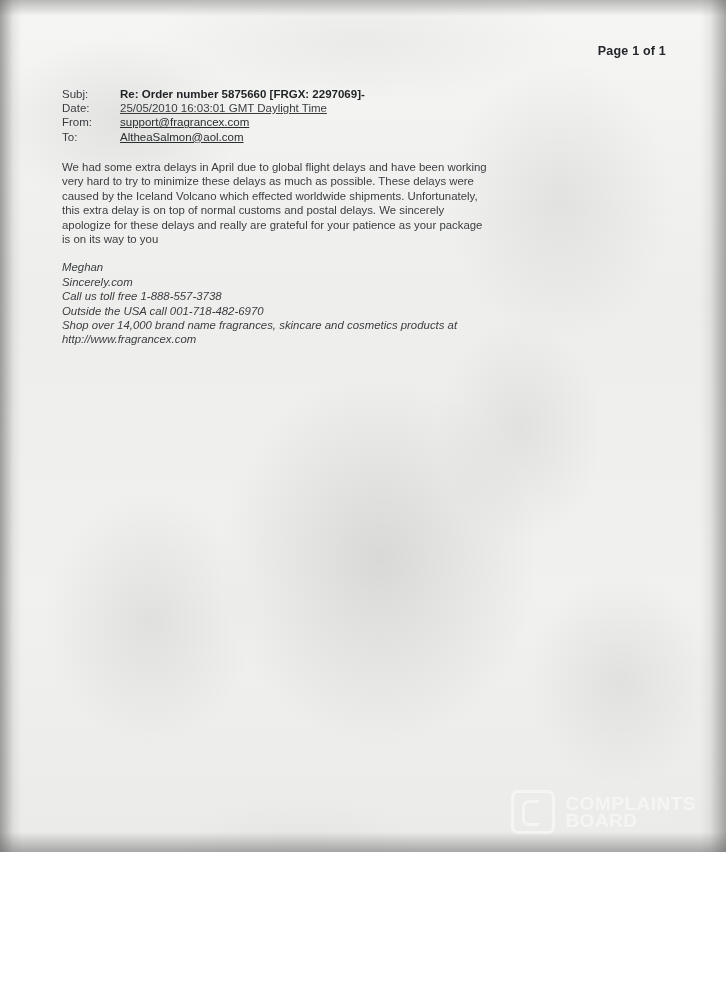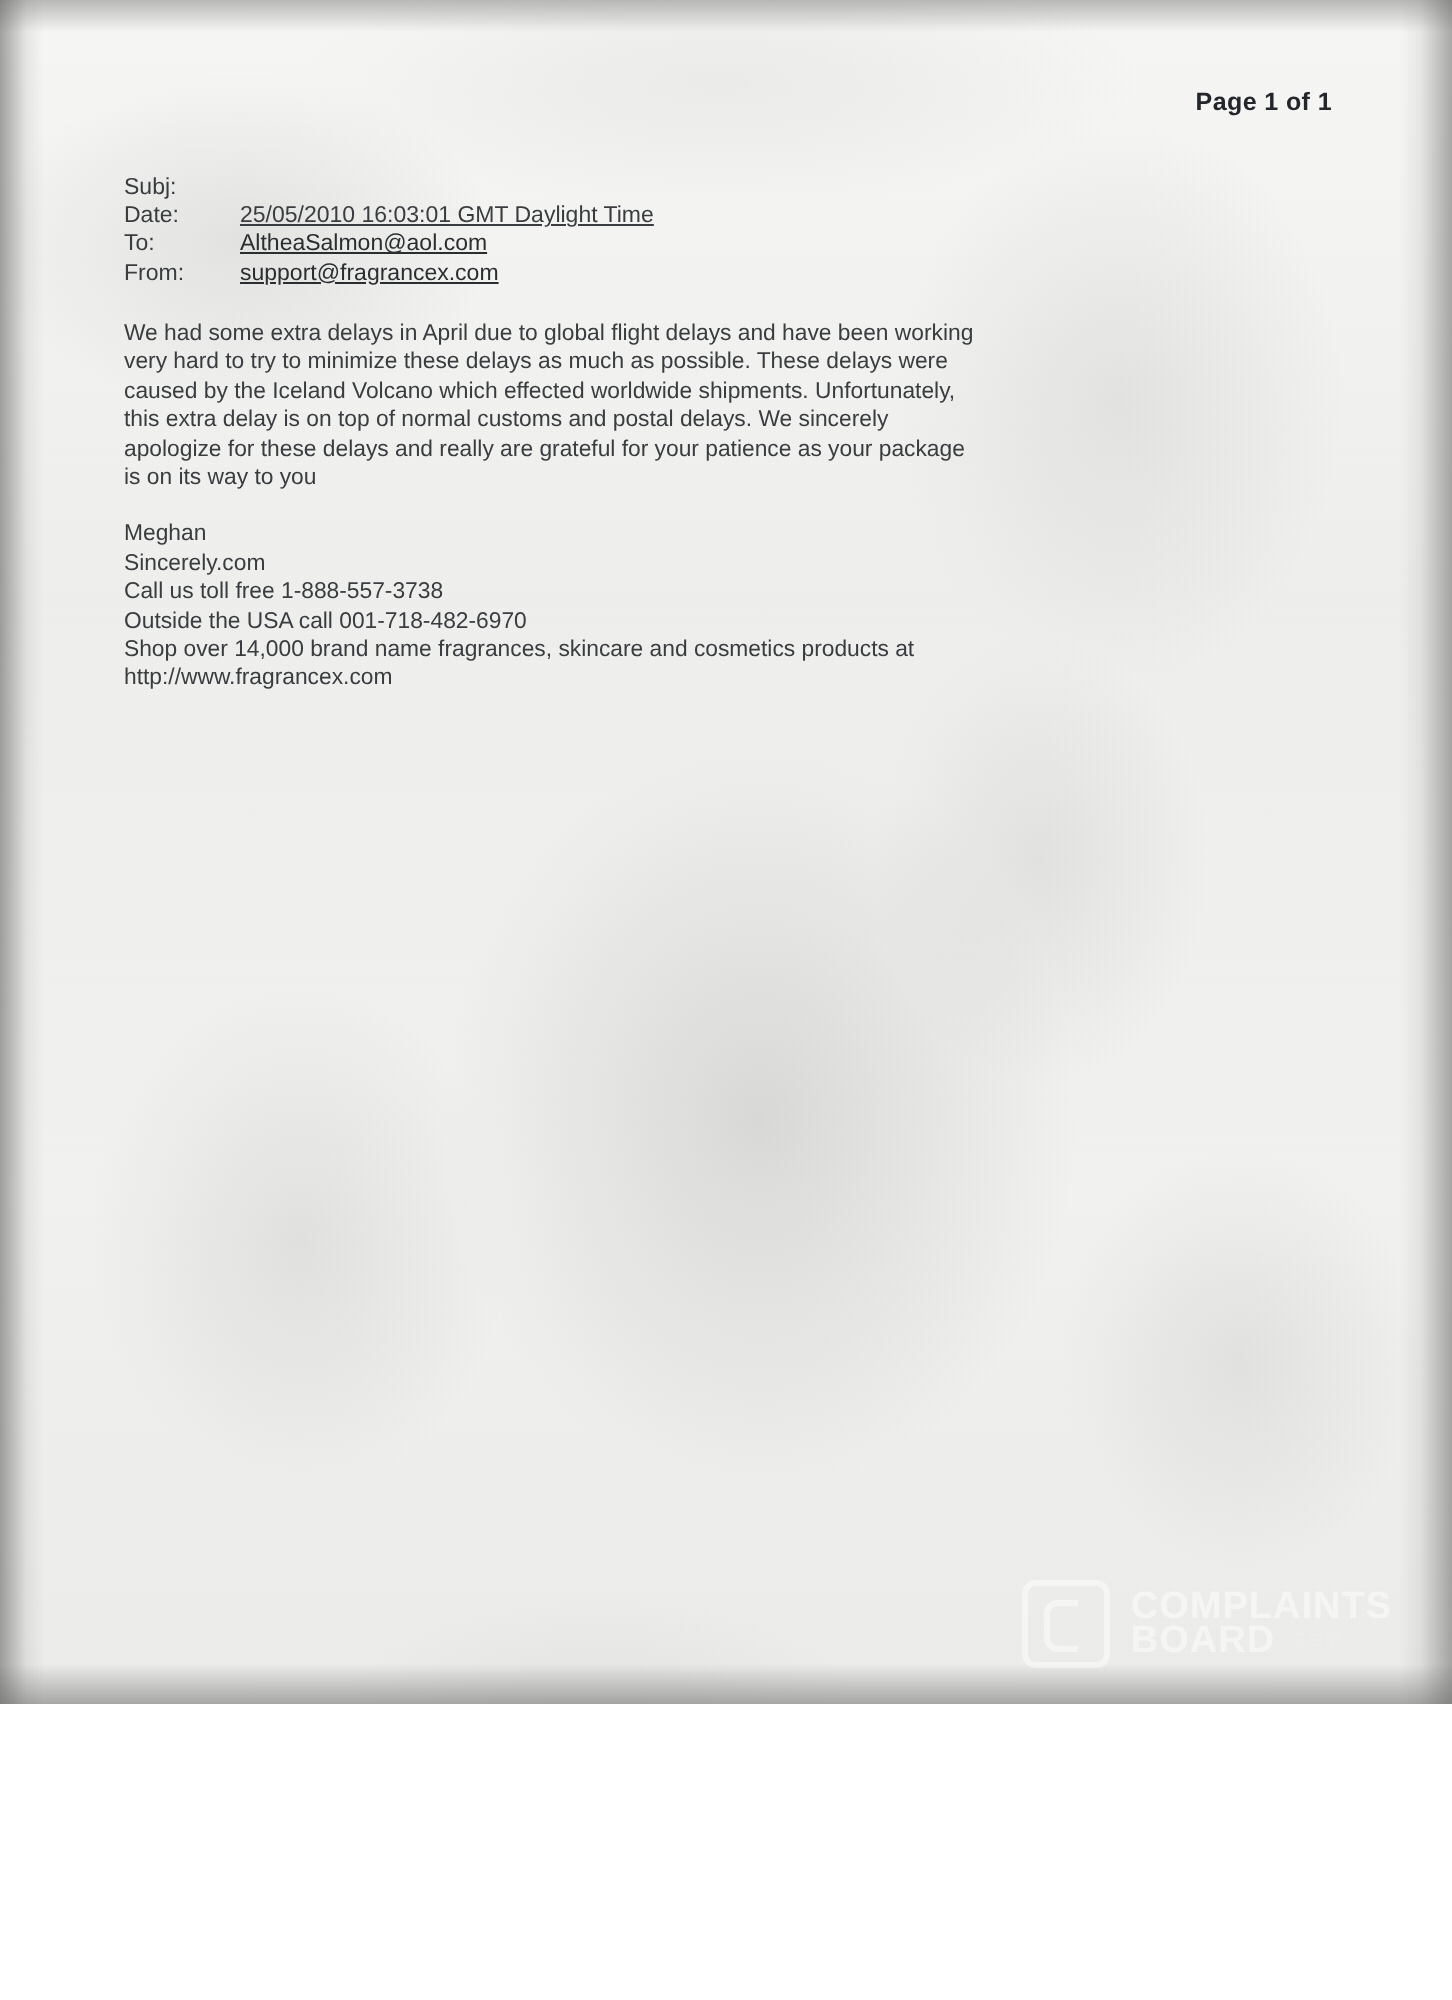--- a/index.html
+++ b/index.html
@@ -113,21 +113,21 @@
     left: 62px;
     top: 160px;
     width: 430px;
     font-size: 11.4px;
     line-height: 14.4px;
     color: #3a3d40;
   }
   .body-text p {
     margin: 0 0 14px 0;
   }
-  .sig-block { margin: 0; }
+  .sig-block { margin: 0; font-style: italic; }
   .sig-block div { margin: 0; }
 
   
   .watermark {
     position: absolute;
     right: 30px;
     bottom: 18px;
     display: flex;
     align-items: center;
     gap: 10px;
@@ -187,32 +187,33 @@
   <div class="edge-right"></div>
   <div class="edge-bottom"></div>
 
   <div class="content">
 
     <div class="page-label">Page 1 of 1</div>
 
     <div class="headers">
       <div class="hrow">
         <span class="hlabel">Subj:</span>
+        <span class="hvalue bold">Re: Order number 5875660 [FRGX: 2297069]-</span>
       </div>
       <div class="hrow">
         <span class="hlabel">Date:</span>
         <span class="hvalue ul">25/05/2010 16:03:01 GMT Daylight Time</span>
       </div>
       <div class="hrow">
+        <span class="hlabel">From:</span>
+        <span class="hvalue link">support@fragrancex.com</span>
+      </div>
+      <div class="hrow">
         <span class="hlabel">To:</span>
         <span class="hvalue link">AltheaSalmon@aol.com</span>
-      </div>
-      <div class="hrow">
-        <span class="hlabel">From:</span>
-        <span class="hvalue link">support@fragrancex.com</span>
       </div>
     </div>
 
     <div class="body-text">
       <p>We had some extra delays in April due to global flight delays and have been working very hard to try to minimize these delays as much as possible. These delays were caused by the Iceland Volcano which effected worldwide shipments. Unfortunately, this extra delay is on top of normal customs and postal delays. We sincerely apologize for these delays and really are grateful for your patience as your package is on its way to you</p>
       <div class="sig-block">
         <div>Meghan</div>
         <div>Sincerely.com</div>
         <div>Call us toll free 1-888-557-3738</div>
         <div>Outside the USA call 001-718-482-6970</div>

